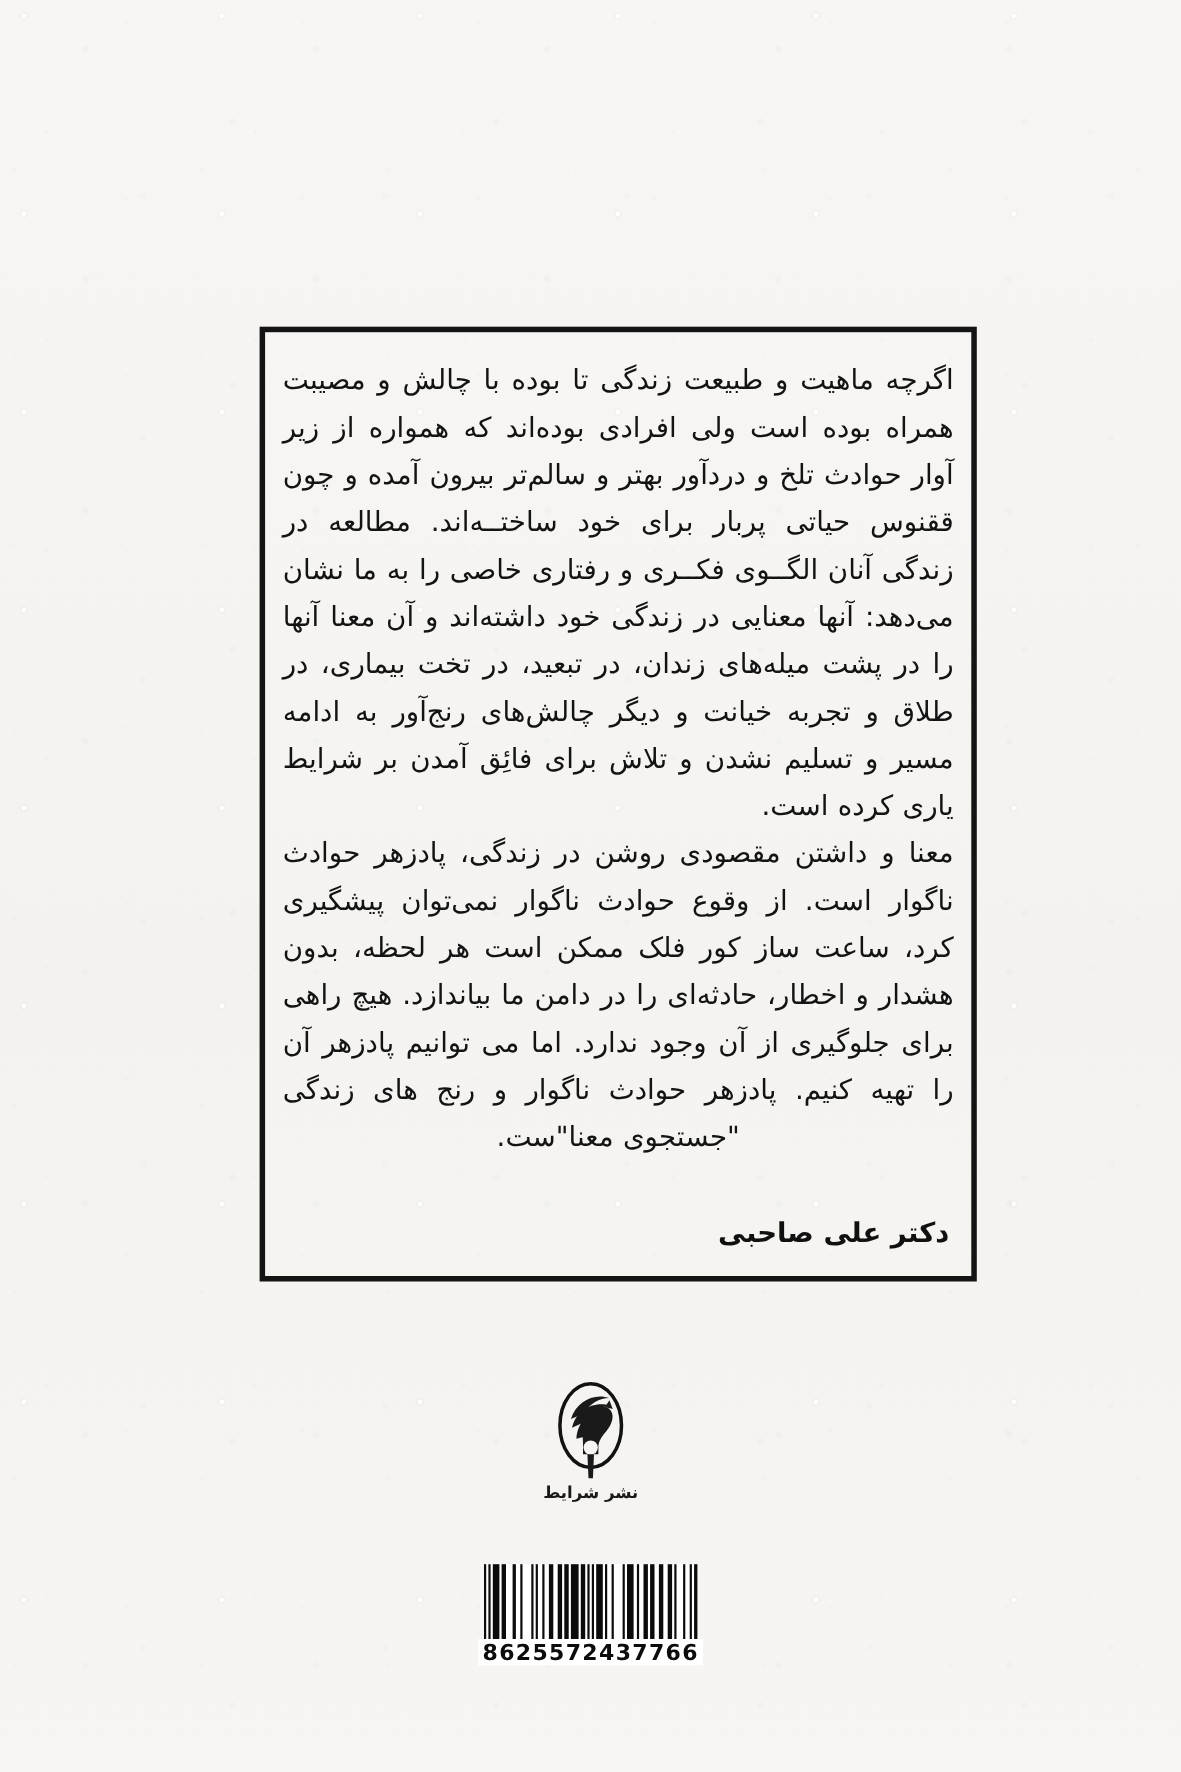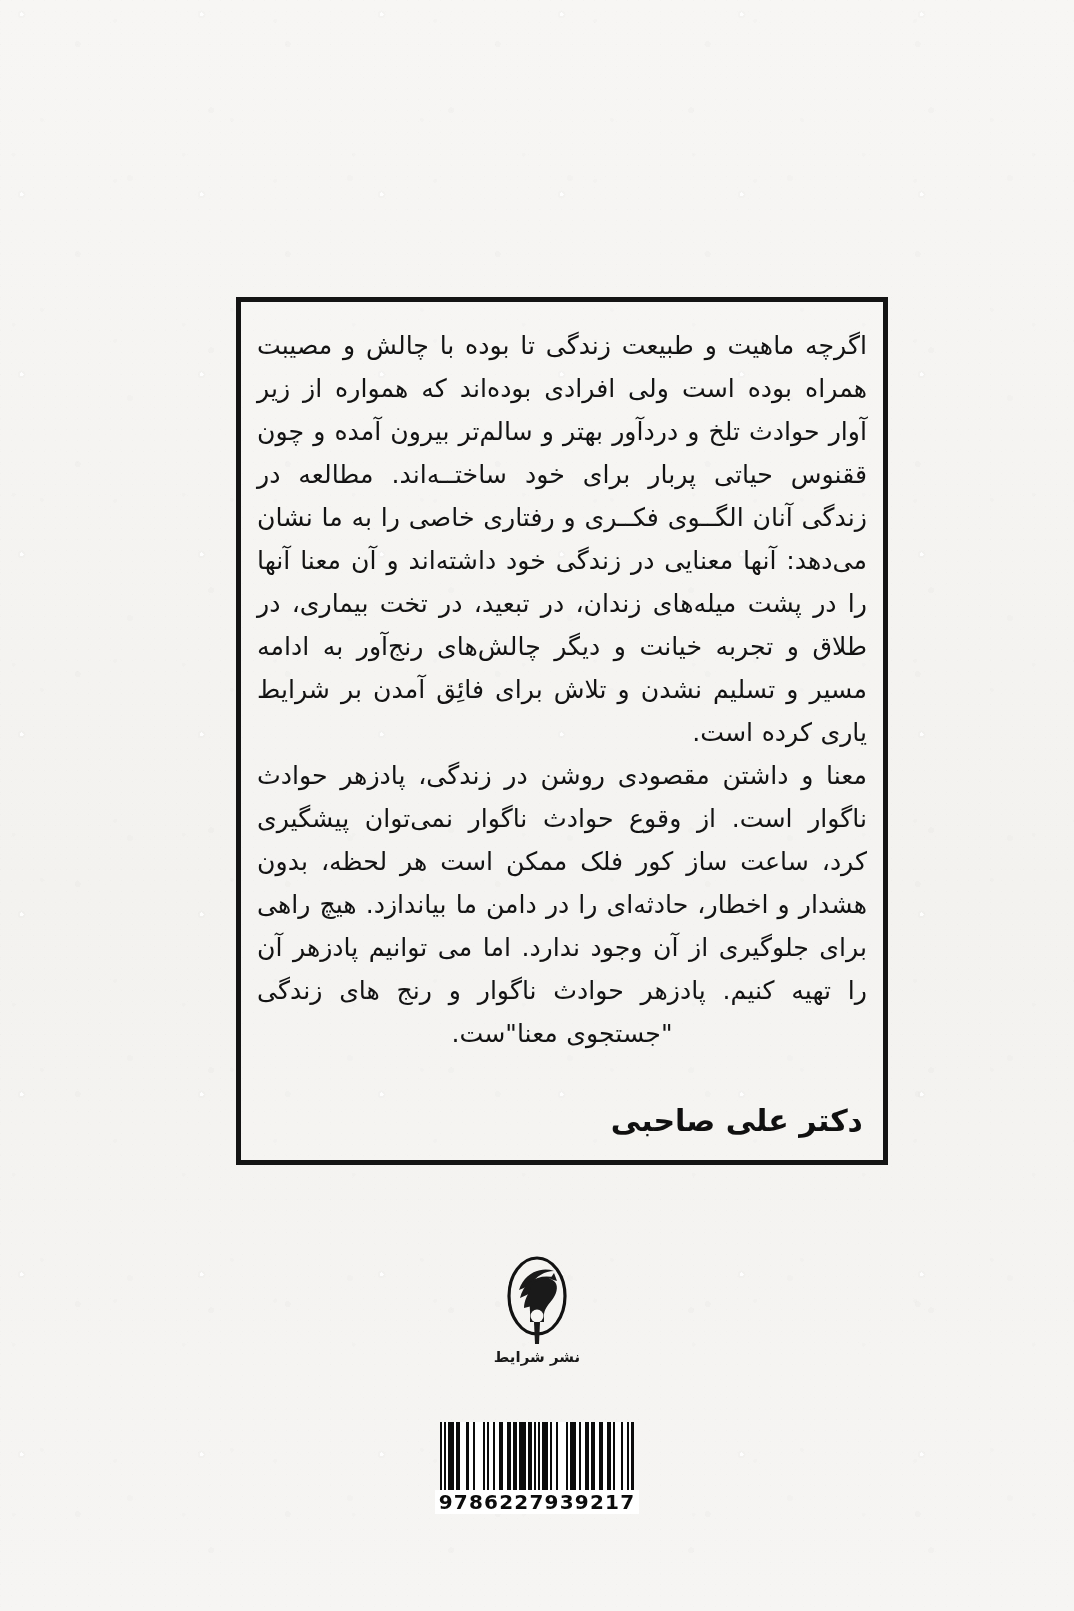--- a/index.html
+++ b/index.html
@@ -77,21 +77,21 @@
     margin: 0;
   }
   .para-center-last {
     text-align-last: center;
   }
 
   .author-line {
     direction: rtl;
     text-align: right;
     font-family: "DejaVu Sans", sans-serif;
-    font-size: 30px;
+    font-size: 25px;
     line-height: 40px;
     color: #101010;
     font-weight: 700;
     margin-top: 46px;
     padding-right: 4px;
   }
 
   
   .publisher {
     position: absolute;
@@ -250,16 +250,16 @@
         <i class="short" style="width: 4.08421px;"></i>
         <i class="sp" style="width: 2.04211px;"></i>
         <i class="short" style="width: 2.04211px;"></i>
         <i class="sp" style="width: 6.12632px;"></i>
         <i class="short" style="width: 2.04211px;"></i>
         <i class="sp" style="width: 4.08421px;"></i>
         <i class="" style="width: 2.04211px;"></i>
         <i class="sp" style="width: 2.04211px;"></i>
         <i class="" style="width: 2.04211px;"></i>
       </div>
-    <div class="barcode-number">9786227939217</div>
+    <div class="barcode-number">8625572437766</div>
   </div>
 
 </div>
 
 </body></html>

